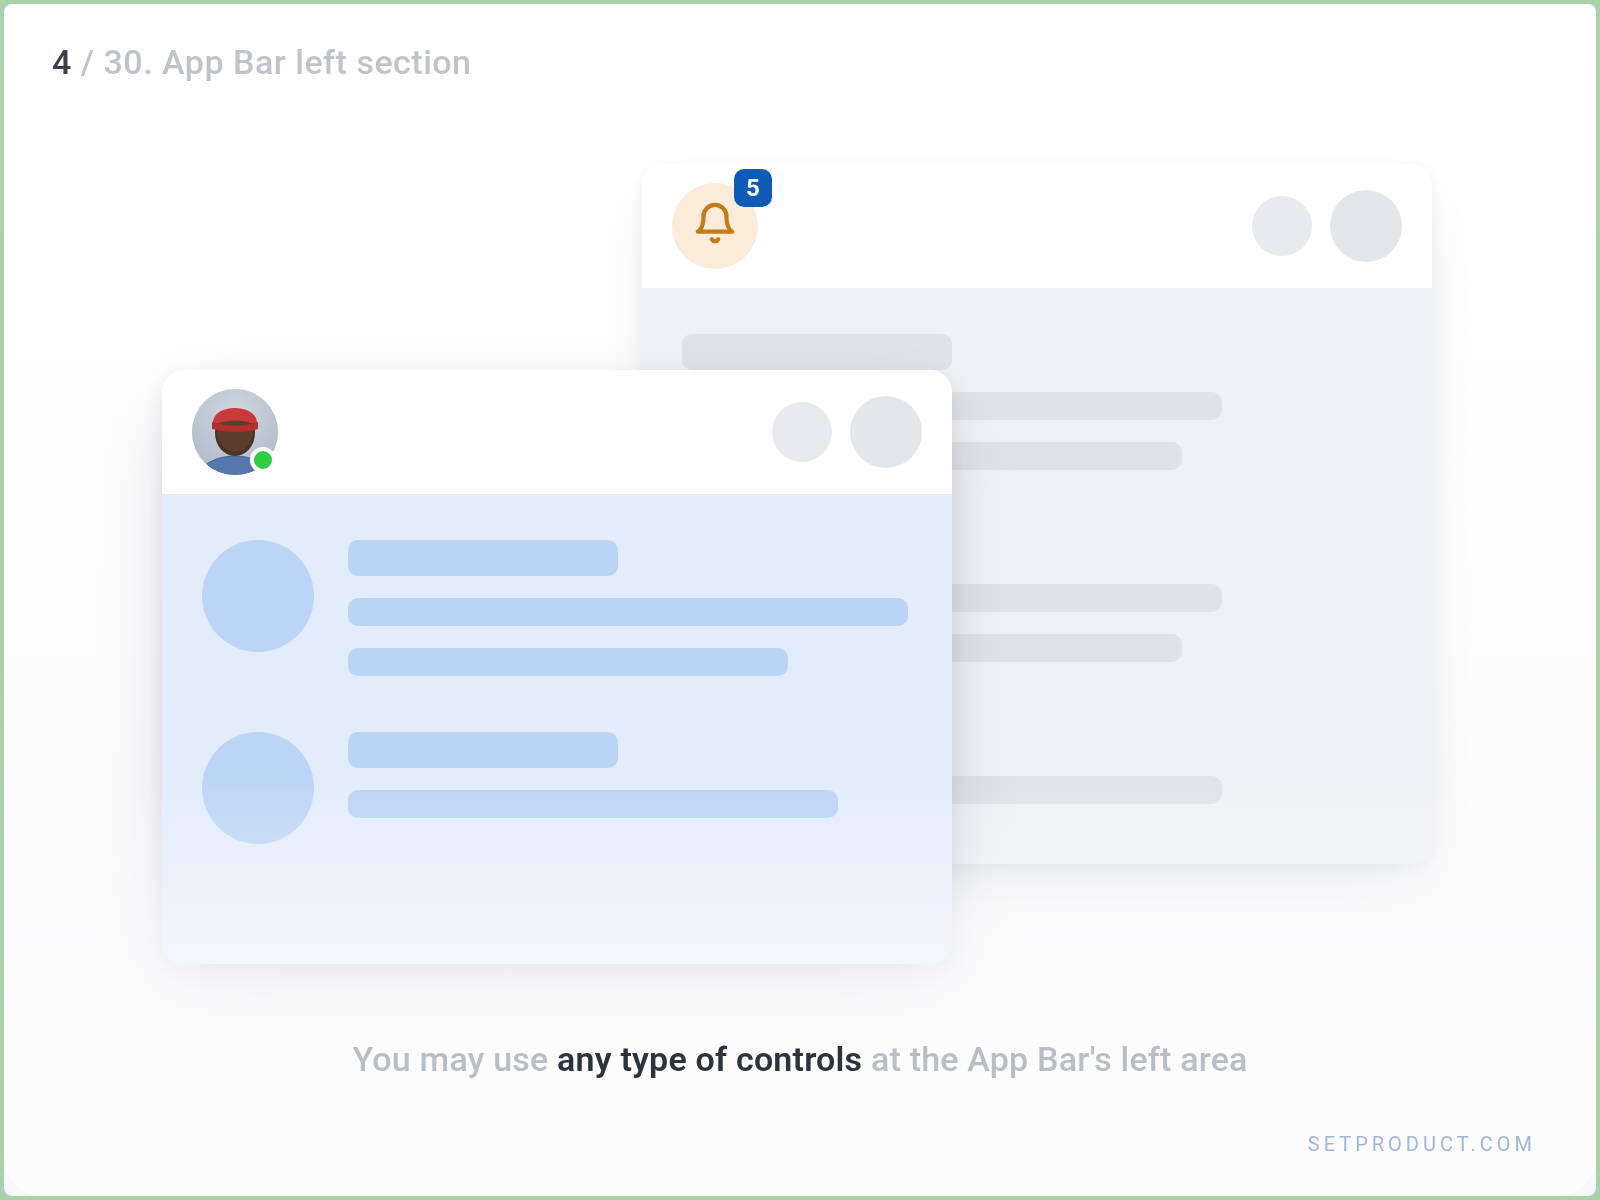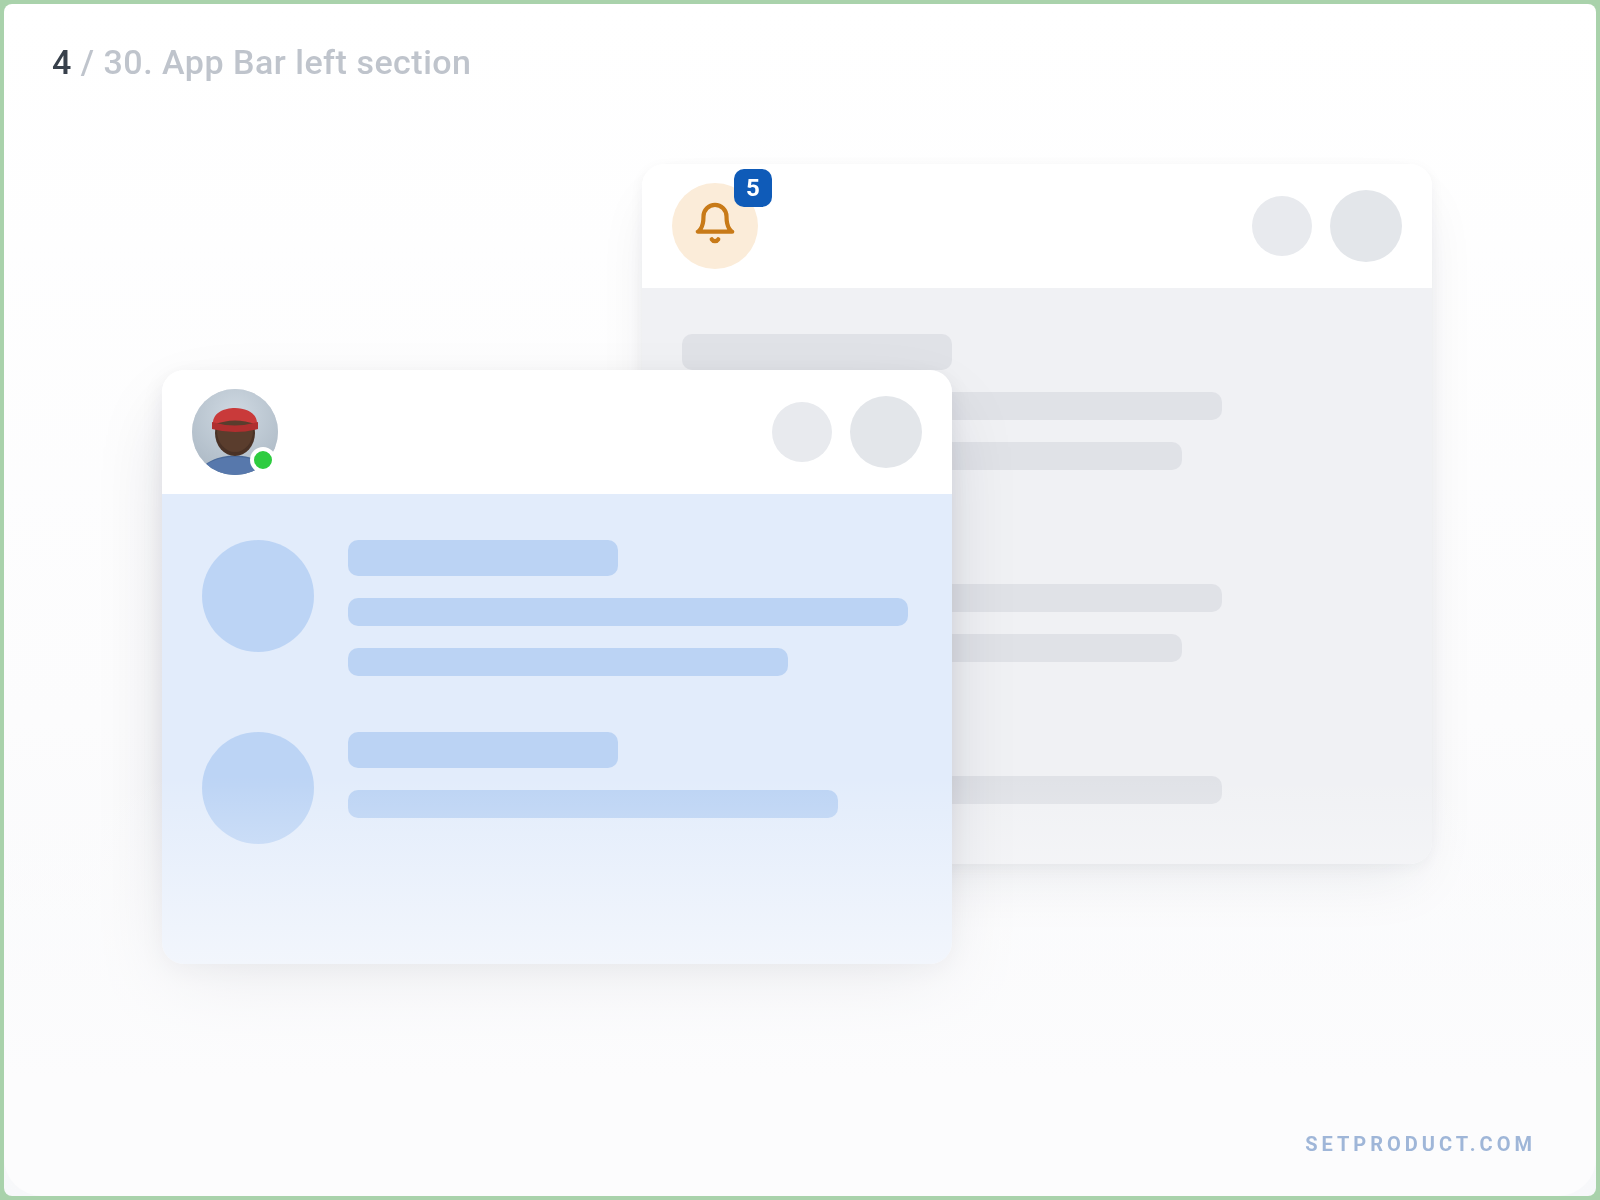--- a/index.html
+++ b/index.html
@@ -194,21 +194,21 @@
     letter-spacing: 0.2px;
   }
   .caption .em { color: #2c333c; font-weight: 600; }
 
   
   .brand {
     position: absolute;
     right: 60px;
     bottom: 40px;
     font-size: 20px;
-    font-weight: 700;
+    font-weight: 400;
     letter-spacing: 4px;
     color: #9fb6d8;
     text-align: right;
   }
 </style>
 </head>
 <body>
 
 <div class="stage">
 
@@ -298,16 +298,19 @@
         <div class="lines">
           <div class="lb title"></div>
           <div class="lb line wC"></div>
         </div>
       </div>
     </div>
   </div>
 
   <div class="fade"></div>
 
+  <div class="caption">
+    <span>You may use </span><span class="em">any type of controls</span><span> at the App Bar's left area</span>
+  </div>
 
   <div class="brand">SETPRODUCT.COM</div>
 
 </div>
 
 </body></html>

